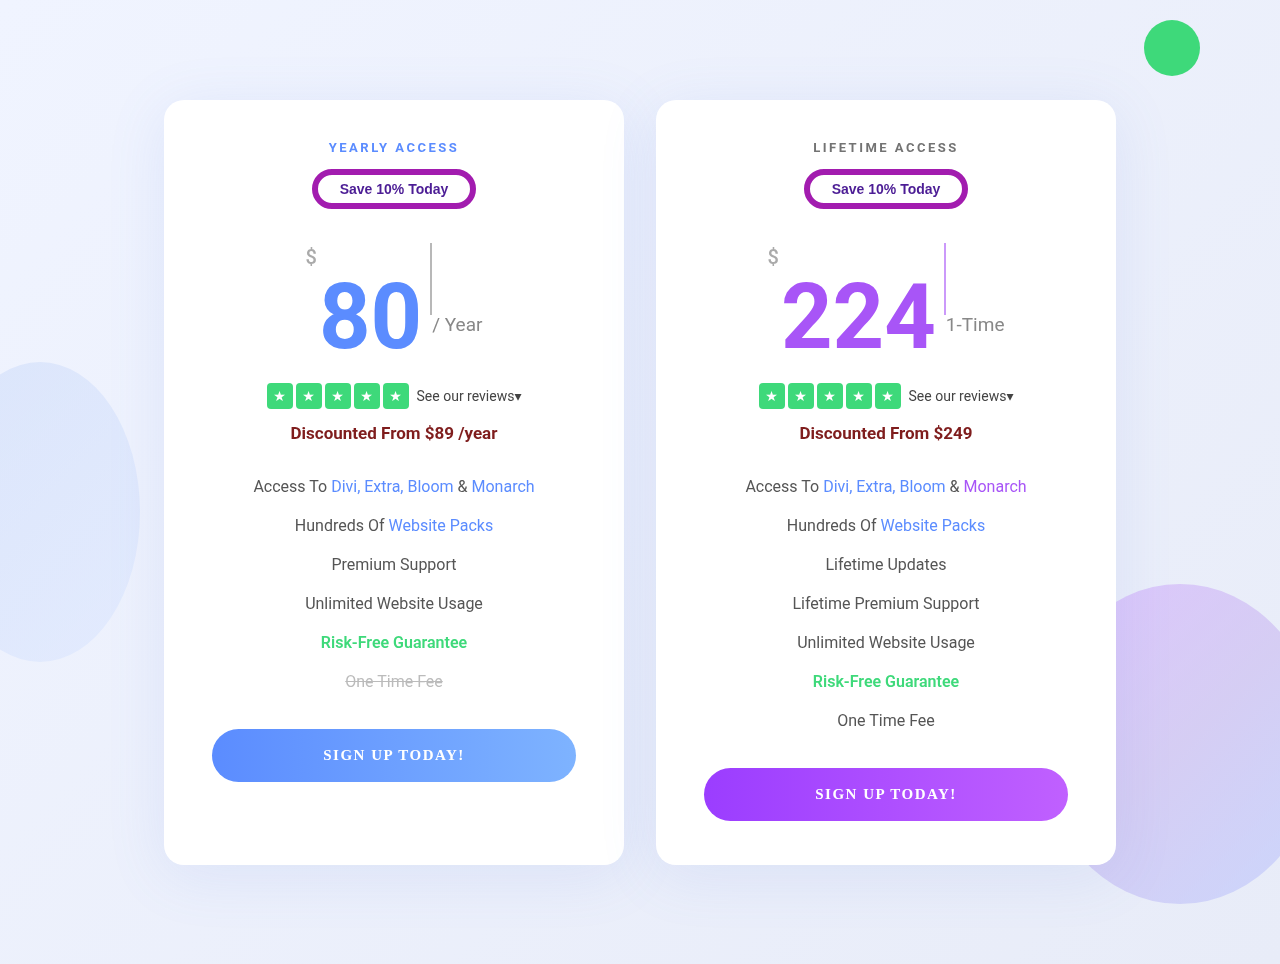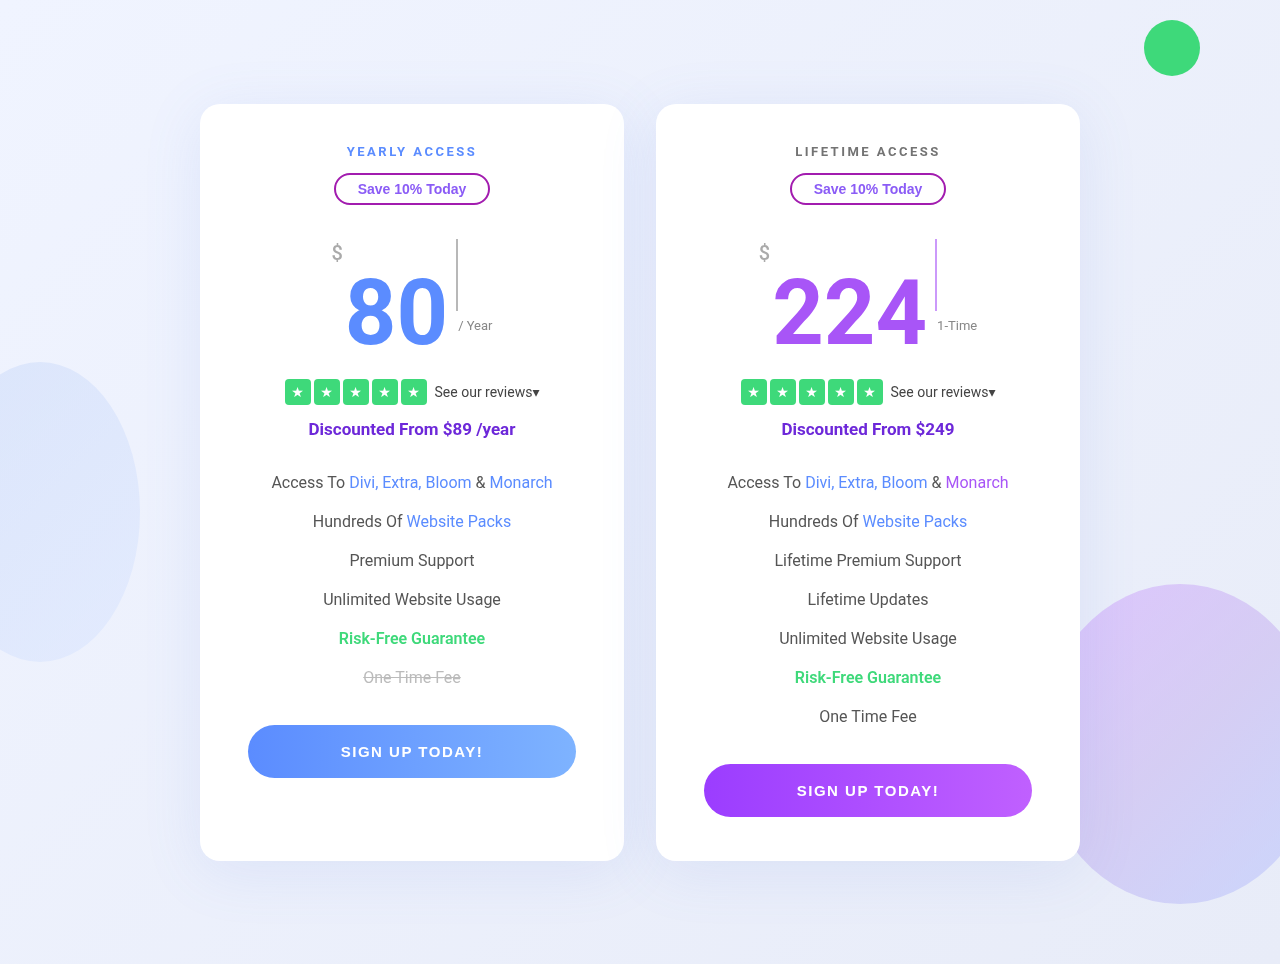--- a/index.html
+++ b/index.html
@@ -57,47 +57,47 @@
       position: relative;
       z-index: 10;
       padding: 40px 20px;
     }
 
     
     .pricing-card {
       background: #fff;
       border-radius: 20px;
       padding: 40px 48px 44px;
-      width: 424px;
+      width: 460px;
       box-shadow: 0 10px 60px rgba(100, 130, 220, 0.12);
       display: flex;
       flex-direction: column;
       align-items: center;
       text-align: center;
     }
 
     
     .plan-label {
       font-size: 13px;
       font-weight: 700;
       letter-spacing: 2.5px;
       text-transform: uppercase;
       margin-bottom: 14px;
     }
     .plan-label.yearly { color: #5b8cff; }
     .plan-label.lifetime { color: #737373; }
 
     
     .save-badge {
-      border: 2px solid #a21caf;
+      border: 6px solid #a21caf;
       border-radius: 50px;
       padding: 6px 22px;
       font-size: 14px;
       font-weight: 600;
-      color: #8b5cf6;
+      color: #4c1d95;
       margin-bottom: 24px;
       background: transparent;
       cursor: pointer;
     }
 
     
     .price-section {
       display: flex;
       align-items: flex-start;
       justify-content: center;
@@ -134,23 +134,22 @@
     .price-cursor {
       width: 2px;
       height: 70px;
       background: #5b8cff;
       display: inline-block;
       vertical-align: middle;
     }
     .price-cursor.lifetime { background: #a855f7; }
 
     .price-period {
-      font-size: 13px;
+      font-size: 19px;
       color: #888;
-      margin-top: 8px;
       margin-left: 6px;
       text-align: center;
     }
 
     
     .stars-row {
       display: flex;
       align-items: center;
       gap: 8px;
       margin-bottom: 14px;
@@ -178,21 +177,21 @@
       color: #444;
       cursor: pointer;
       display: flex;
       align-items: center;
     }
 
     
     .discounted-from {
       font-size: 17px;
       font-weight: 700;
-      color: #6d28d9;
+      color: #7f1d1d;
       margin-bottom: 24px;
     }
 
     
     .features-list {
       list-style: none;
       width: 100%;
       margin-bottom: 28px;
     }
 
@@ -225,20 +224,21 @@
       width: 100%;
       padding: 18px;
       border: none;
       border-radius: 50px;
       font-size: 15px;
       font-weight: 800;
       letter-spacing: 1.5px;
       text-transform: uppercase;
       cursor: pointer;
       color: white;
+      font-family: Liberation Serif, serif;
     }
 
     .cta-button.yearly {
       background: linear-gradient(90deg, #5b8cff 0%, #7eb3ff 100%);
     }
 
     .cta-button.lifetime {
       background: linear-gradient(90deg, #9b3dff 0%, #c060ff 100%);
     }
 
@@ -335,22 +335,22 @@
 
     <div class="discounted-from">Discounted From $249</div>
 
     <ul class="features-list">
       <li>
         Access To <span class="highlight-blue">Divi, Extra, Bloom</span> &amp; <span class="highlight-purple">Monarch</span>
       </li>
       <li>
         Hundreds Of <span class="highlight-blue">Website Packs</span>
       </li>
+      <li>Lifetime Updates</li>
       <li>Lifetime Premium Support</li>
-      <li>Lifetime Updates</li>
       <li>Unlimited Website Usage</li>
       <li class="risk-free">Risk-Free Guarantee</li>
       <li>One Time Fee</li>
     </ul>
 
     <button class="cta-button lifetime">SIGN UP TODAY!</button>
   </div>
 
 </div>
 

